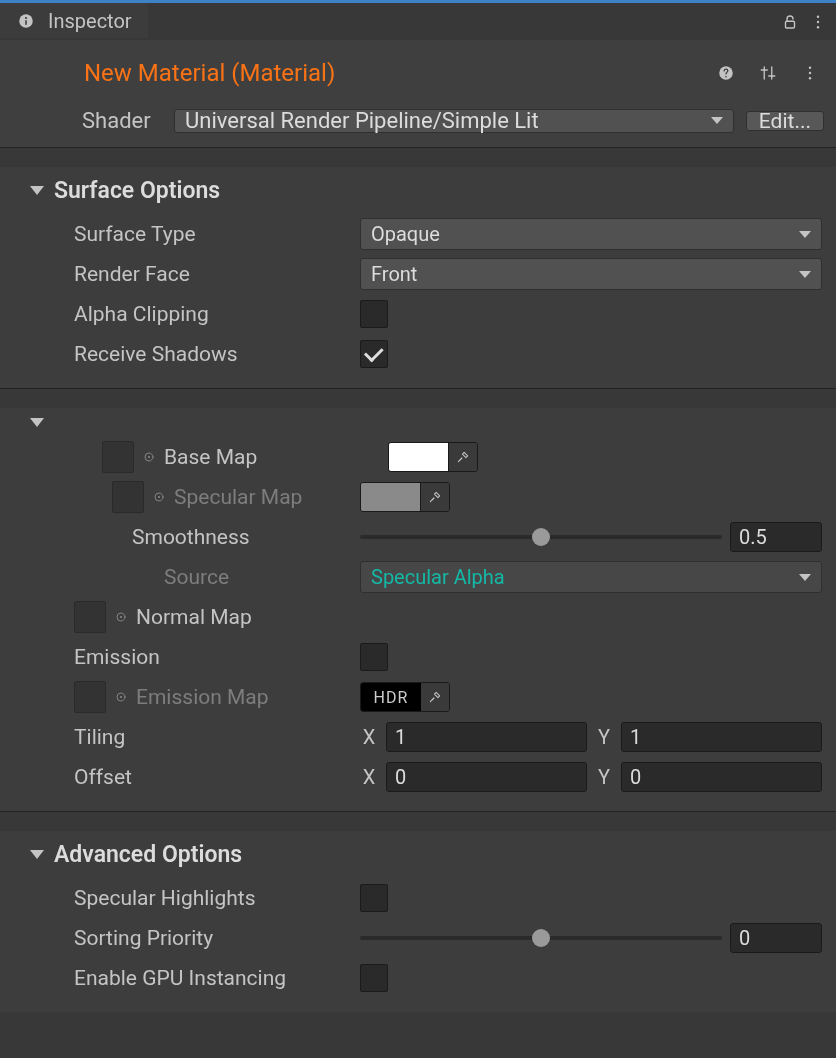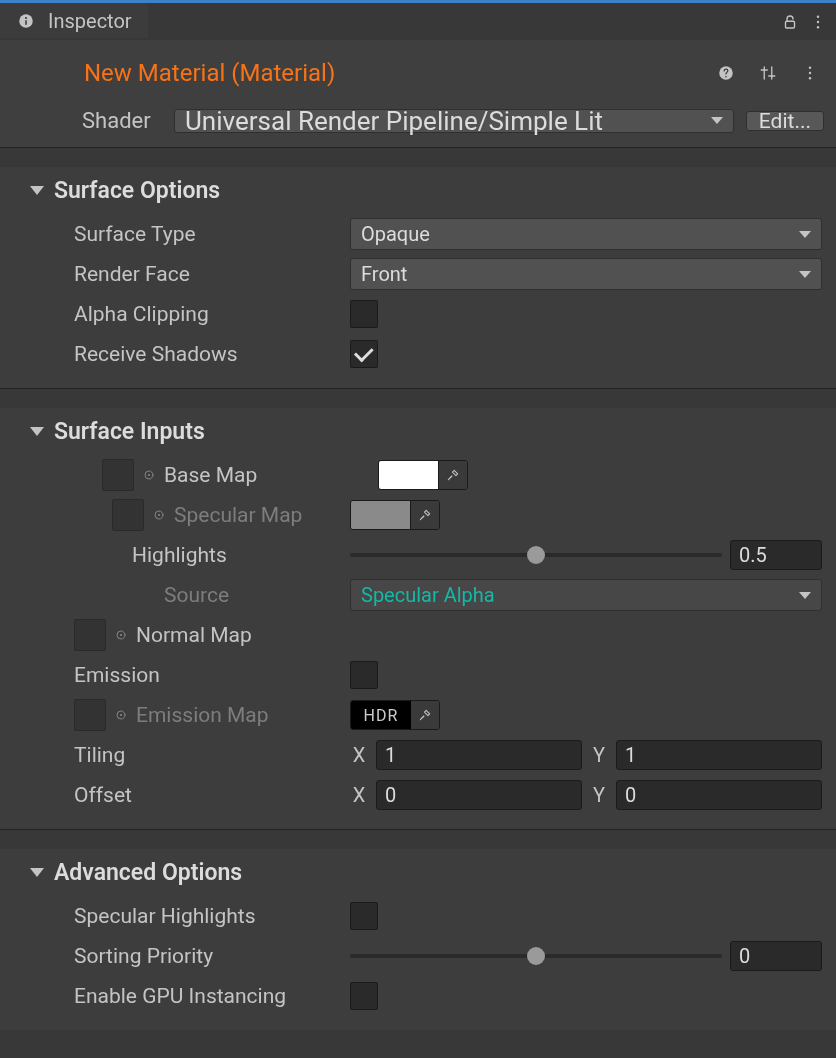--- a/index.html
+++ b/index.html
@@ -14,31 +14,31 @@
   .icon-btn svg { width: 18px; height: 18px; }
 
   
   .header { background: #3f3f3f; padding: 8px 12px 14px 12px; display: flex; flex-direction: column; gap: 10px; }
   .header-row1 { display: flex; align-items: center; gap: 12px; }
   .mat-thumb { width: 60px; height: 50px; background: #3f3f3f; }
   .mat-title { flex: 1; font-size: 24px; color: #f97316; }
   .header-icons { display: flex; gap: 14px; align-items: center; }
   .header-row2 { display: flex; align-items: center; gap: 12px; padding-left: 70px; }
   .shader-label { font-size: 22px; color: #c4c4c4; width: 80px; }
-  .dropdown { flex: 1; background: #515151; border: 1px solid #2f2f2f; border-radius: 3px; height: 24px; display: flex; align-items: center; padding: 0 10px; position: relative; color: #dcdcdc; font-size: 26px; }
+  .dropdown { flex: 1; background: #515151; border: 1px solid #2f2f2f; border-radius: 3px; height: 24px; display: flex; align-items: center; padding: 0 10px; position: relative; color: #dcdcdc; font-size: 22px; }
   .dropdown .chev { margin-left: auto; }
   .edit-btn { background: #585858; border: 1px solid #2f2f2f; border-radius: 3px; height: 20px; padding: 0 12px; display: flex; align-items: center; font-size: 21px; color: #dcdcdc; }
 
   
   .section-gap { height: 20px; background: #383838; border-top: 1px solid #232323; }
   .section { background: #3d3d3d; padding: 6px 0 14px 0; }
   .section-header { display: flex; align-items: center; gap: 6px; padding: 4px 0 10px 34px; font-weight: 600; font-size: 23px; color: #dcdcdc; }
   .section-header .triangle { transform: translateX(-4px); }
 
-  .row { display: flex; align-items: center; padding: 4px 14px 4px 74px; min-height: 40px; gap: 14px; }
+  .row { display: flex; align-items: center; padding: 4px 14px 4px 74px; min-height: 40px; gap: 24px; }
   .row .label { width: 262px; font-size: 21px; color: #c4c4c4; flex-shrink: 0; }
   .row .label.dim { color: #7d7d7d; }
   .row .label.indent1 { padding-left: 58px; width: 262px; }
   .row .label.indent2 { padding-left: 90px; width: 262px; }
   .row .field { flex: 1; display: flex; align-items: center; gap: 8px; }
 
   .small-thumb { width: 32px; height: 32px; background: #333; border: 1px solid #2a2a2a; border-radius: 2px; flex-shrink: 0; }
   .mini-circle { width: 14px; height: 14px; display:inline-flex; align-items:center; justify-content:center; color:#8a8a8a; }
 
   .checkbox { width: 28px; height: 28px; background: #2a2a2a; border: 1px solid #1a1a1a; border-radius: 2px; display: inline-flex; align-items: center; justify-content: center; }
@@ -178,21 +178,20 @@
         <span class="checkbox checked"></span>
       </div>
   </div>
 </div>
 
 <div class="section-gap"></div>
 
 <div class="section">
   <div class="section-header">
     <span class="triangle"></span>
-    <span>Surface Inputs</span>
   </div>
 
   <div class="row">
     <div class="label" style="display:flex;align-items:center;gap:8px;margin-left:28px;">
       <span class="small-thumb"></span>
       <span class="mini-circle">
           <svg viewBox="0 0 24 24" width="12" height="12">
             <circle cx="12" cy="12" r="8"></circle>
             <circle cx="12" cy="12" r="2" fill="currentColor" stroke="none"></circle>
           </svg>
@@ -230,21 +229,21 @@
             <svg viewBox="0 0 24 24" width="14" height="14">
               <path d="M4 20l6-6M14 4l6 6-3 3-6-6z"></path>
               <path d="M10 14l-4 4"></path>
             </svg>
           </span>
       </span>
     </div>
   </div>
 
   <div class="row">
-    <div class="label indent1">Highlights</div>
+    <div class="label indent1">Smoothness</div>
     <div class="field">
       <div class="slider">
         <div class="slider-track">
             <div class="slider-thumb" style="left:50%"></div>
           </div>
       </div>
       <div class="num-input">
           <span>0.5</span>
         </div>
     </div>

